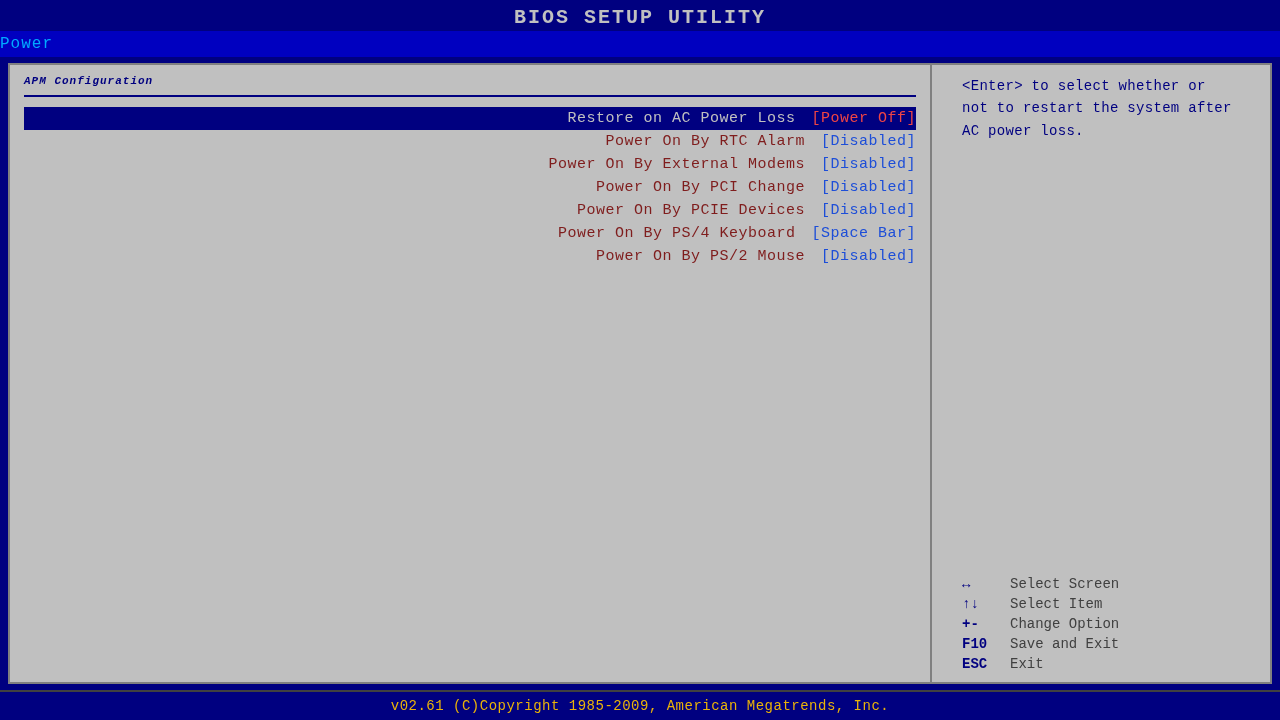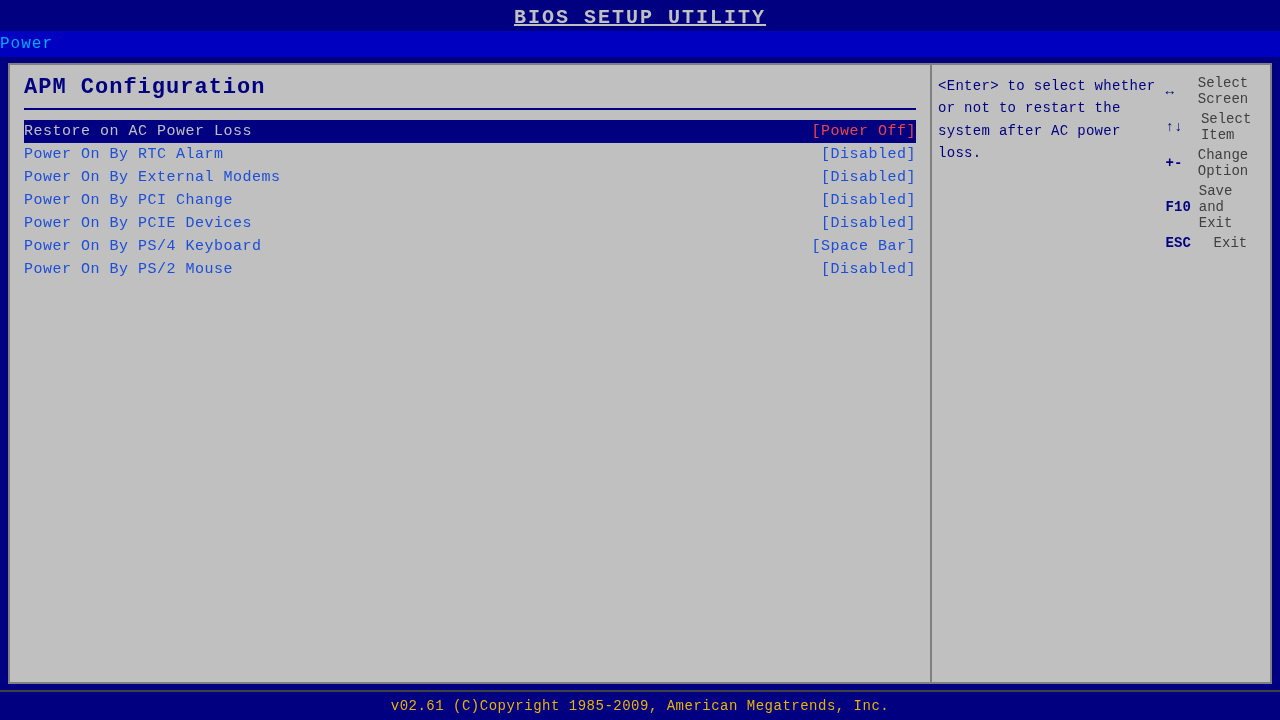--- a/index.html
+++ b/index.html
@@ -28,21 +28,20 @@
       background-color: #000080;
       text-align: center;
       padding: 6px 0 2px 0;
     }
 
     #title {
       color: #c0c0c0;
       font-size: 20px;
       font-weight: bold;
       letter-spacing: 2px;
-      text-decoration: underline;
     }
 
     #subtitle-bar {
       background-color: #0000c0;
       padding: 4px 0;
     }
 
     #subtitle {
       color: #00aaff;
       font-size: 16px;
@@ -60,70 +59,71 @@
       flex: 1;
       background-color: #c0c0c0;
       border: 2px solid #808080;
       padding: 10px 14px;
       display: flex;
       flex-direction: column;
     }
 
     #section-title {
       color: #000080;
-      font-size: 22px;
+      font-size: 11px;
       font-weight: bold;
       margin-bottom: 8px;
       letter-spacing: 1px;
+      font-style: italic;
     }
 
     #left-divider {
       border: none;
       border-top: 2px solid #000080;
       margin-bottom: 10px;
     }
 
     .menu-item {
       display: flex;
-      justify-content: space-between;
+      justify-content: flex-end;
       padding: 3px 0;
       font-size: 15px;
       letter-spacing: 0.5px;
       gap: 16px;
     }
 
     .menu-item.selected {
       background-color: #000080;
       color: #c0c0c0;
     }
 
     .menu-item .item-label {
-      color: #1d4ed8;
+      color: #7f1d1d;
     }
 
     .menu-item.selected .item-label {
       color: #c0c0c0;
     }
 
     .menu-item .item-value {
       color: #1d4ed8;
     }
 
     .menu-item.selected .item-value {
       color: #ef4444;
     }
 
     #right-panel {
       width: 340px;
       background-color: #c0c0c0;
       border: 2px solid #808080;
       border-left: none;
-      padding: 10px 6px;
-      display: flex;
-      flex-direction: row;
+      padding: 10px 30px;
+      display: flex;
+      flex-direction: column;
       justify-content: space-between;
     }
 
     #help-text {
       color: #000080;
       font-size: 14px;
       line-height: 1.6;
       letter-spacing: 0.3px;
     }
 

